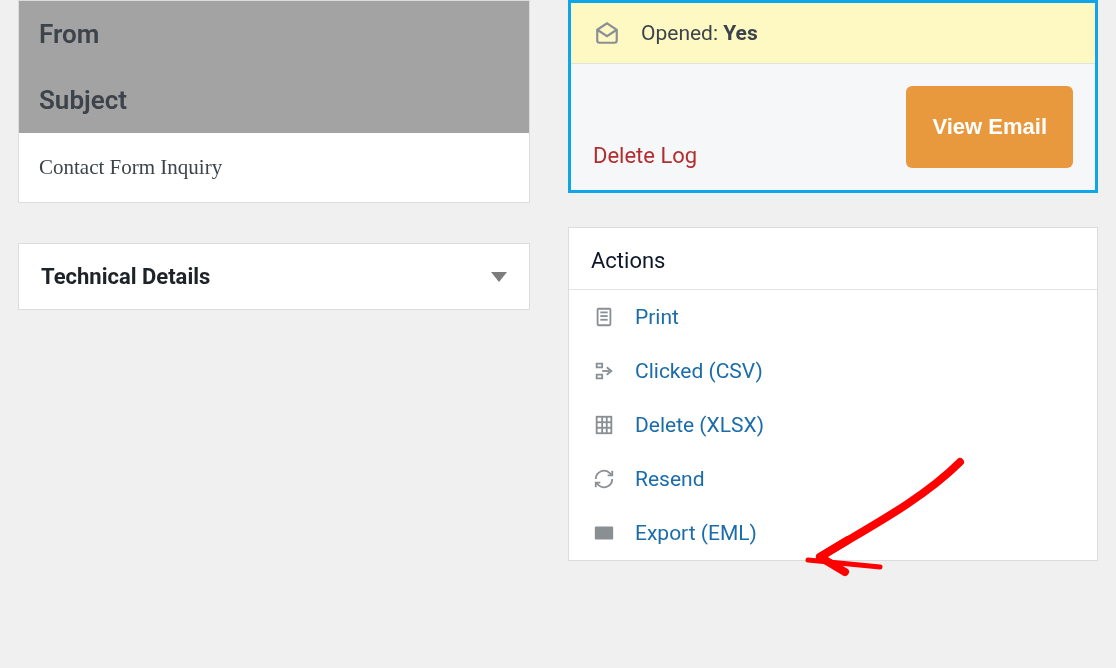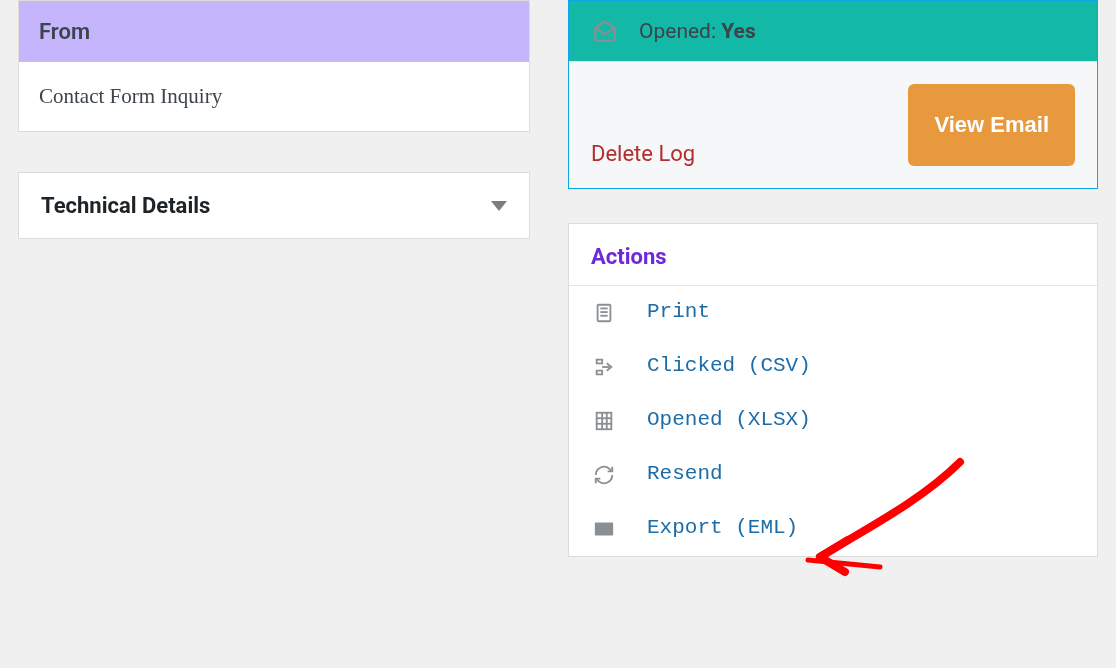--- a/index.html
+++ b/index.html
@@ -17,23 +17,23 @@
       padding: 0 18px 0 18px;
     }
     .col-left { width: 512px; }
     .col-right { width: 530px; }
     .card {
       background: #fff;
       border: 1px solid #dcdcdc;
       margin-top: 0;
     }
     .row-label {
-      background: #c4b5fd;
+      background: #a3a3a3;
       padding: 18px 20px;
-      font-size: 22px;
+      font-size: 26px;
       font-weight: 600;
       color: #3c434a;
     }
     .row-value {
       background: #fff;
       padding: 22px 20px;
       font-size: 21px;
       color: #3c434a;
       border-bottom: 1px solid #dcdcdc;
     }
@@ -53,22 +53,22 @@
       align-items: center;
       cursor: pointer;
     }
     .tri-down {
       width: 0; height: 0;
       border-left: 8px solid transparent;
       border-right: 8px solid transparent;
       border-top: 10px solid #7d7d7d;
     }
     .status-card {
-      background: #14b8a6;
-      border: 1px solid #0ea5e9;
+      background: #fef9c3;
+      border: 3px solid #0ea5e9;
     }
     .status-row {
       display: flex;
       align-items: center;
       gap: 20px;
       padding: 16px 22px;
       font-size: 21px;
       color: #3c434a;
     }
     .status-row .icon { width: 28px; height: 28px; color: #8a8f94; display:flex; align-items:center; justify-content:center;}
@@ -96,30 +96,30 @@
       cursor: pointer;
     }
     .actions-card {
       background: #fff;
       border: 1px solid #dcdcdc;
       margin-top: 34px;
     }
     .actions-header {
       padding: 20px 22px 16px 22px;
       font-size: 22px;
-      font-weight: 700;
-      color: #6d28d9;
+      font-weight: 400;
+      color: #0f172a;
       border-bottom: 1px solid #e4e4e4;
     }
     .action-item {
       display: flex;
-      gap: 30px;
+      align-items: center;
+      gap: 18px;
       padding: 14px 22px;
       cursor: pointer;
-      font-family: Liberation Mono, monospace;
     }
     .action-item .icon { width: 26px; height: 26px; color: #8a8f94; display:flex; align-items:center; justify-content:center;}
     .action-link {
       color: #1b6ca8;
       font-size: 21px;
       text-decoration: none;
     }
     .bold { font-weight: 700; }
     .arrow-annotation {
       position: absolute;
@@ -130,20 +130,21 @@
       pointer-events: none;
     }
   </style>
 </head>
 <body>
 
 <div class="container">
   <div class="col-left">
     <div class="card">
       <div class="row-label">From</div>
+      <div class="row-label">Subject</div>
       <div class="row-value">Contact Form Inquiry</div>
     </div>
     <div class="tech-card">
       <div class="tech-header">
         <span>Technical Details</span>
         <span class="tri-down"></span>
       </div>
     </div>
   </div>
 
@@ -195,21 +196,21 @@
       <div class="action-item">
         <span class="icon">
           <svg viewBox="0 0 24 24" width="22" height="22" fill="none" stroke="currentColor" stroke-width="2">
               <rect x="4" y="3" width="16" height="18"></rect>
               <line x1="4" y1="9" x2="20" y2="9"></line>
               <line x1="4" y1="15" x2="20" y2="15"></line>
               <line x1="10" y1="3" x2="10" y2="21"></line>
               <line x1="15" y1="3" x2="15" y2="21"></line>
             </svg>
         </span>
-        <a href="#" class="action-link">Opened (XLSX)</a>
+        <a href="#" class="action-link">Delete (XLSX)</a>
       </div>
 
       <div class="action-item">
         <span class="icon">
           <svg viewBox="0 0 24 24" width="22" height="22" fill="none" stroke="currentColor" stroke-width="2">
               <path d="M3 12a9 9 0 0 1 15-6.7L21 8"></path>
               <path d="M21 3v5h-5"></path>
               <path d="M21 12a9 9 0 0 1-15 6.7L3 16"></path>
               <path d="M3 21v-5h5"></path>
             </svg>

